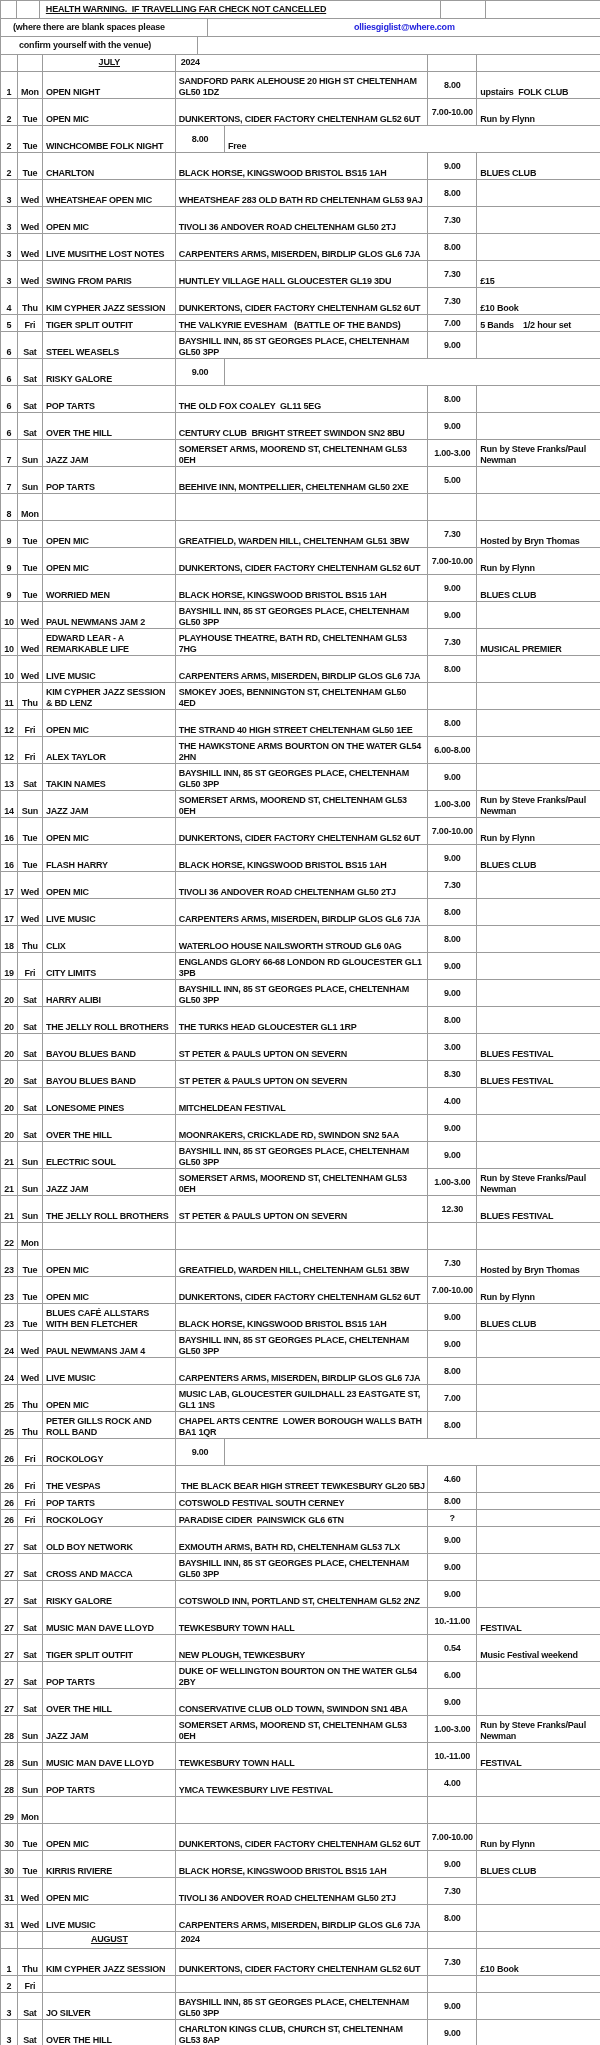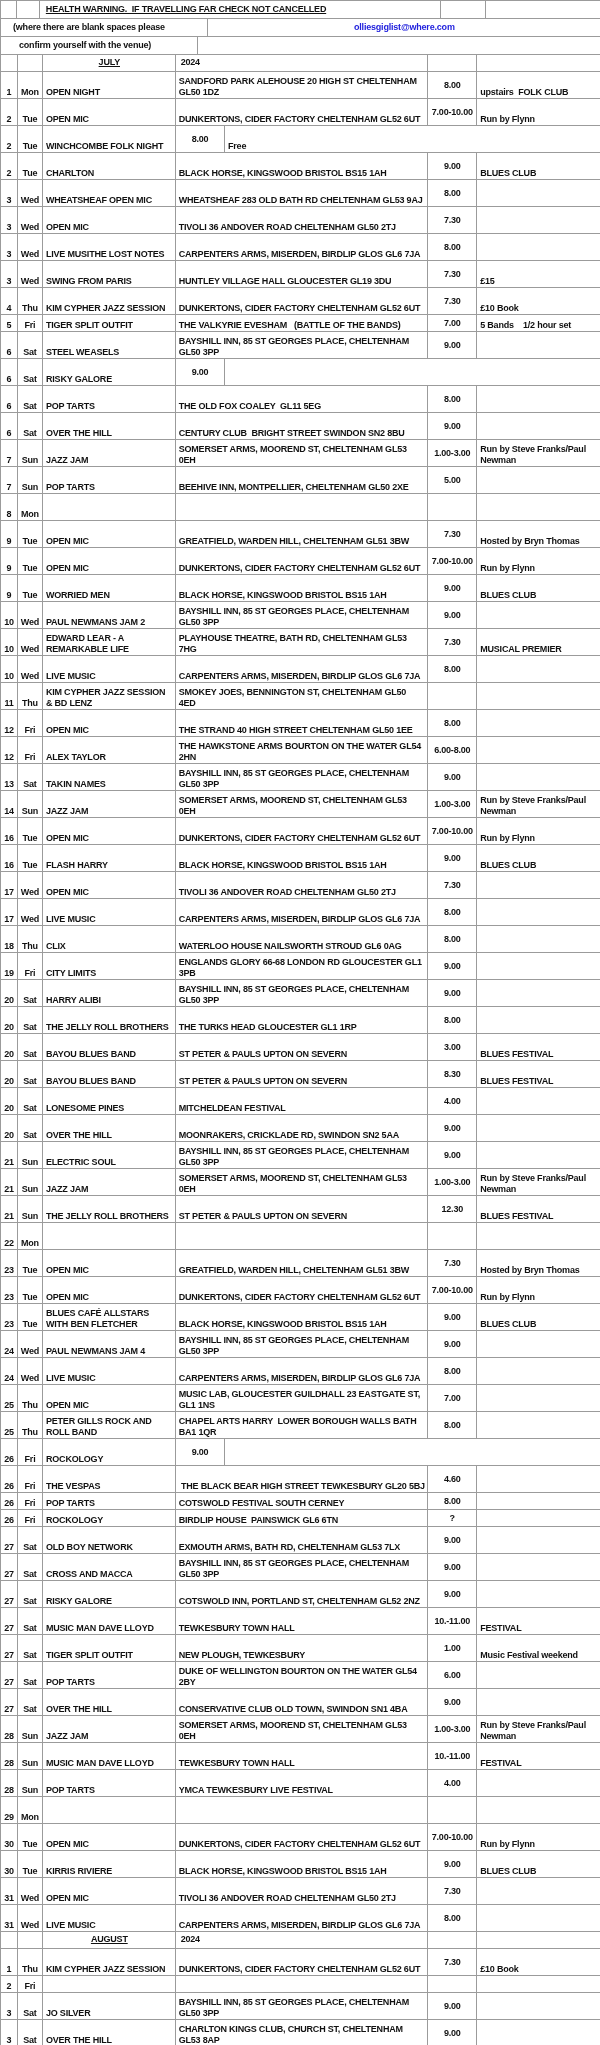--- a/index.html
+++ b/index.html
@@ -527,21 +527,21 @@
     <div class="cell c3">OPEN MIC</div>
     <div class="cell c4">MUSIC LAB, GLOUCESTER GUILDHALL 23 EASTGATE ST, GL1 1NS</div>
     <div class="cell c5">7.00</div>
     <div class="cell c6" style="border-right:none;"></div>
   </div>
 
   <div class="row tall">
     <div class="cell c1">25</div>
     <div class="cell c2">Thu</div>
     <div class="cell c3">PETER GILLS ROCK AND ROLL BAND</div>
-    <div class="cell c4">CHAPEL ARTS HARRY  LOWER BOROUGH WALLS BATH BA1 1QR</div>
+    <div class="cell c4">CHAPEL ARTS CENTRE  LOWER BOROUGH WALLS BATH BA1 1QR</div>
     <div class="cell c5">8.00</div>
     <div class="cell c6" style="border-right:none;"></div>
   </div>
 
   <div class="row tall">
     <div class="cell c1">26</div>
     <div class="cell c2">Fri</div>
     <div class="cell c3">ROCKOLOGY</div>
     <div class="cell c5">9.00</div>
     <div class="cell c6" style="border-right:none;"></div>
@@ -562,21 +562,21 @@
     <div class="cell c3">POP TARTS</div>
     <div class="cell c4">COTSWOLD FESTIVAL SOUTH CERNEY</div>
     <div class="cell c5">8.00</div>
     <div class="cell c6" style="border-right:none;"></div>
   </div>
 
   <div class="row short">
     <div class="cell c1">26</div>
     <div class="cell c2">Fri</div>
     <div class="cell c3">ROCKOLOGY</div>
-    <div class="cell c4">BIRDLIP HOUSE  PAINSWICK GL6 6TN</div>
+    <div class="cell c4">PARADISE CIDER  PAINSWICK GL6 6TN</div>
     <div class="cell c5">?</div>
     <div class="cell c6" style="border-right:none;"></div>
   </div>
 
   <div class="row tall">
     <div class="cell c1">27</div>
     <div class="cell c2">Sat</div>
     <div class="cell c3">OLD BOY NETWORK</div>
     <div class="cell c4">EXMOUTH ARMS, BATH RD, CHELTENHAM GL53 7LX</div>
     <div class="cell c5">9.00</div>
@@ -608,21 +608,21 @@
     <div class="cell c4">TEWKESBURY TOWN HALL</div>
     <div class="cell c5">10.-11.00</div>
     <div class="cell c6" style="border-right:none;">FESTIVAL</div>
   </div>
 
   <div class="row tall">
     <div class="cell c1">27</div>
     <div class="cell c2">Sat</div>
     <div class="cell c3">TIGER SPLIT OUTFIT</div>
     <div class="cell c4">NEW PLOUGH, TEWKESBURY</div>
-    <div class="cell c5">1.00</div>
+    <div class="cell c5">0.54</div>
     <div class="cell c6" style="border-right:none;">Music Festival weekend</div>
   </div>
 
   <div class="row tall">
     <div class="cell c1">27</div>
     <div class="cell c2">Sat</div>
     <div class="cell c3">POP TARTS</div>
     <div class="cell c4">DUKE OF WELLINGTON BOURTON ON THE WATER GL54 2BY</div>
     <div class="cell c5">6.00</div>
     <div class="cell c6" style="border-right:none;"></div>

